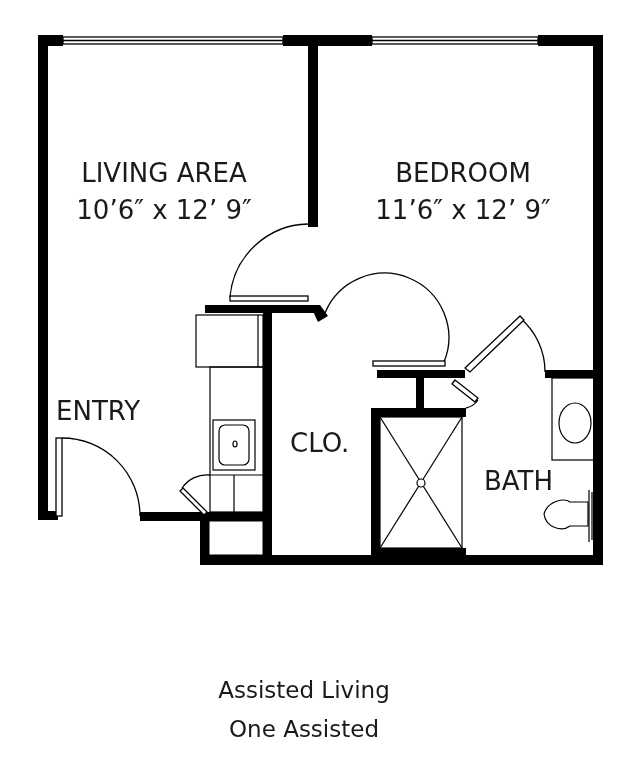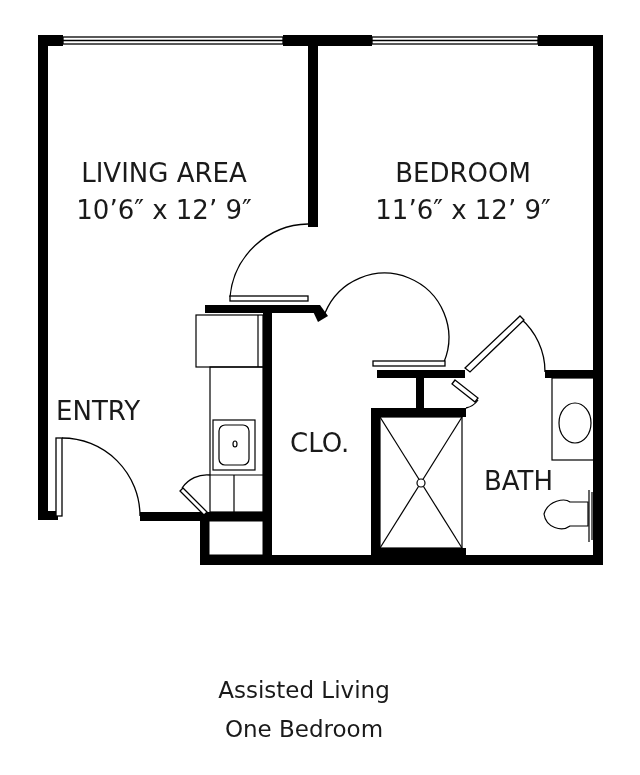--- a/index.html
+++ b/index.html
@@ -105,13 +105,13 @@
   <text class="lbl" x="164" y="182" text-anchor="middle">LIVING AREA</text>
   <text class="lbl" x="164" y="219" text-anchor="middle">10’6″ x 12’ 9″</text>
   <text class="lbl" x="463" y="182" text-anchor="middle">BEDROOM</text>
   <text class="lbl" x="463" y="219" text-anchor="middle">11’6″ x 12’ 9″</text>
   <text class="lbl" x="56" y="420">ENTRY</text>
   <text class="lbl" x="290" y="452">CLO.</text>
   <text class="lbl" x="484" y="490">BATH</text>
 </svg>
 
 <div class="caption" style="top:677px;">Assisted Living</div>
-<div class="caption" style="top:716px;">One Bedroom</div>
+<div class="caption" style="top:716px;">One Assisted</div>
 
 </body></html>

